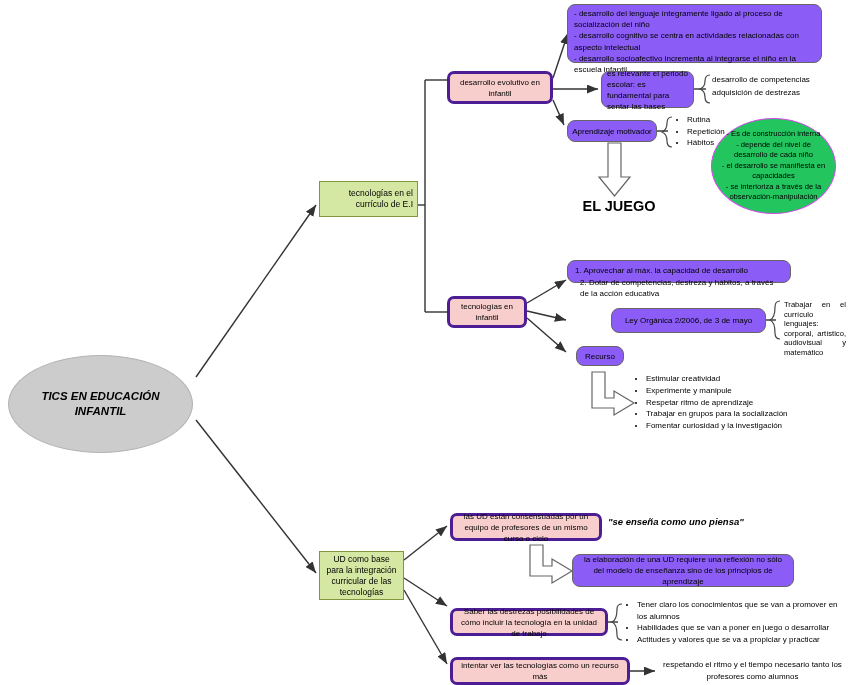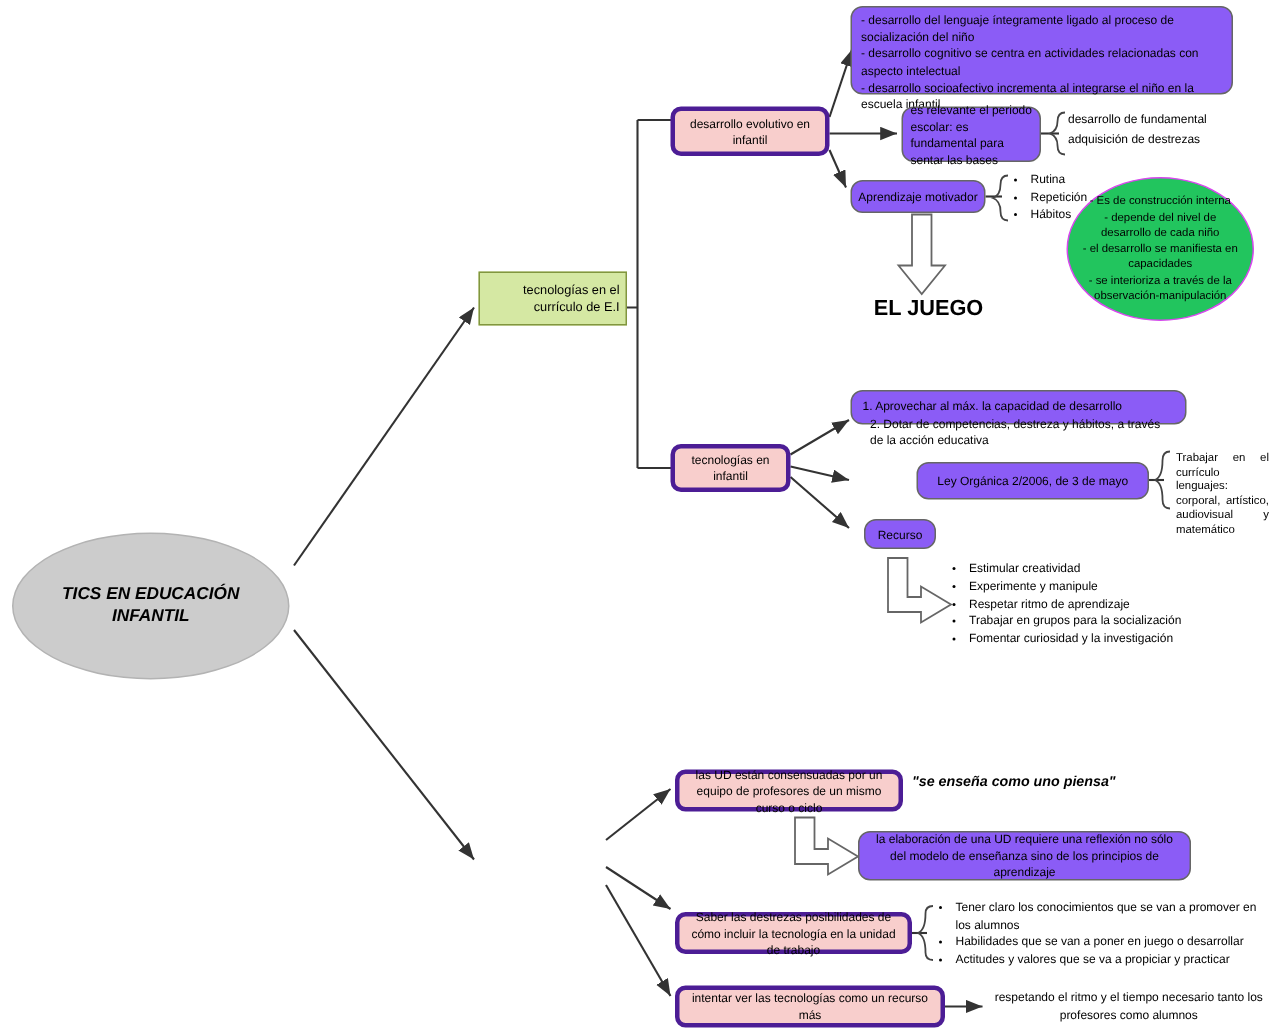--- a/index.html
+++ b/index.html
@@ -105,31 +105,32 @@
       <path d="M780,301 q-5,0 -5,6 q0,11 -5,13 q5,2 5,13 q0,6 5,6"></path>
 
       <path d="M622,604 q-5,0 -5,5 q0,11 -5,13 q5,2 5,13 q0,5 5,5"></path>
     </g>
   </svg>
 
   <div class="node ellipse" style="left:8px;top:355px;width:185px;height:98px;font-size:11.5px;line-height:15px;padding:0 16px;">TICS EN EDUCACIÓN INFANTIL</div>
 
   <div class="node green vc" style="left:319px;top:181px;width:99px;height:36px;font-size:8.5px;line-height:11px;padding:0 4px;text-align:right;">tecnologías en el currículo de E.I</div>
 
+  <div class="node green vc" style="left:319px;top:551px;width:85px;height:49px;font-size:8.5px;line-height:11px;padding:0 4px;">UD como base para la integración curricular de las tecnologías</div>
 
   <div class="node pink vc" style="left:447px;top:71px;width:106px;height:33px;font-size:8px;line-height:11px;padding:0 4px;">desarrollo evolutivo en infantil</div>
 
   <div class="node plain" style="left:567px;top:4px;width:255px;height:59px;font-size:8px;line-height:11.2px;padding:3px 6px;white-space:pre-line;">- desarrollo del lenguaje íntegramente ligado al proceso de socialización del niño
 - desarrollo cognitivo se centra en actividades relacionadas con aspecto intelectual
 - desarrollo socioafectivo incrementa al integrarse el niño en la escuela infantil</div>
 
   <div class="node plain vc" style="left:601px;top:71px;width:93px;height:37px;font-size:8px;line-height:11px;padding:0 5px;">es relevante el periodo escolar: es fundamental para sentar las bases</div>
 
   <div class="node bare" style="left:712px;top:74px;width:125px;height:28px;font-size:8px;line-height:12.5px;">
-    <div>desarrollo de fundamental</div>
+    <div>desarrollo de competencias</div>
     <div>adquisición de destrezas</div>
   </div>
 
   <div class="node plain vc" style="left:567px;top:120px;width:90px;height:22px;font-size:8px;line-height:11px;padding:0 4px;">Aprendizaje motivador</div>
 
   <div class="node bare" style="left:674px;top:114px;width:80px;height:36px;font-size:8px;line-height:11.5px;">
     <ul class="bul">
       <li>Rutina</li>
       <li>Repetición</li>
       <li>Hábitos</li>

